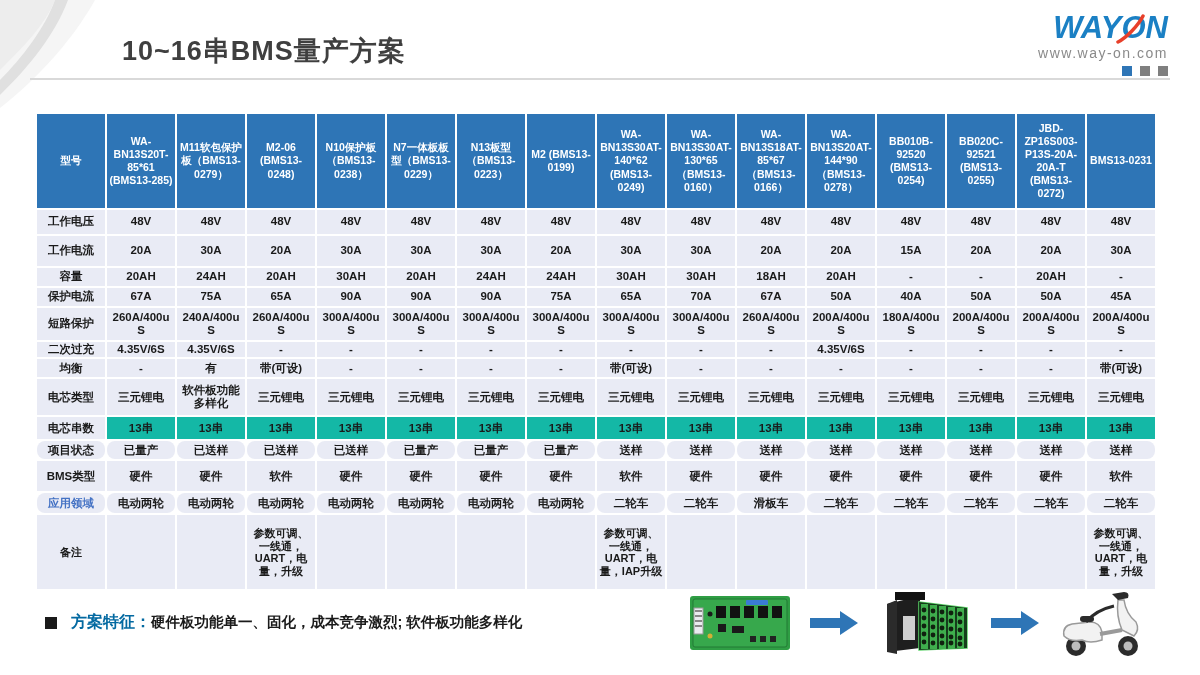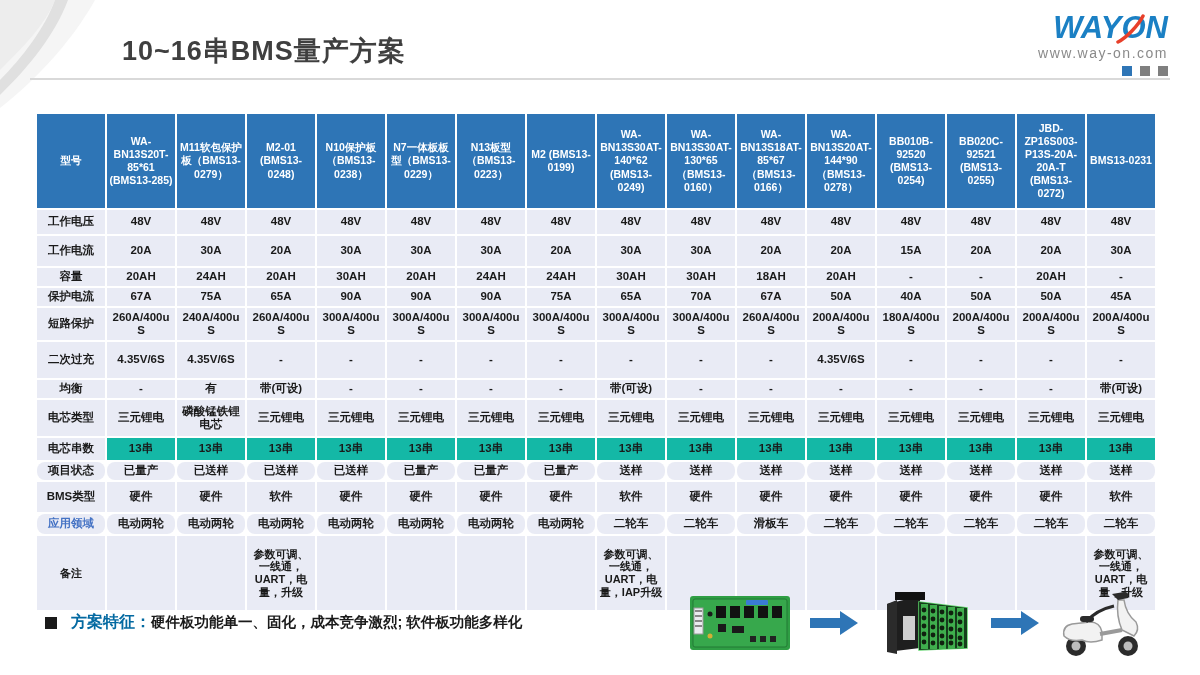--- a/index.html
+++ b/index.html
@@ -31,21 +31,21 @@
   thead th { background:#2e75b6; color:#fff; font-size:10.5px; font-weight:700;
              line-height:1.25; height:94px; }
   tbody th, tbody td { background:#e9ebf5; color:#1a1a1a; font-size:11.5px;
                        font-weight:600; line-height:1.15; }
   tbody th { font-size:11.5px; }
   tbody tr:nth-child(1)  td, tbody tr:nth-child(1)  th { height:24px;text-align:center; }
   tbody tr:nth-child(2)  td, tbody tr:nth-child(2)  th { height:30px; }
   tbody tr:nth-child(3)  td, tbody tr:nth-child(3)  th { height:18px; }
   tbody tr:nth-child(4)  td, tbody tr:nth-child(4)  th { height:18px;margin-top:9px; }
   tbody tr:nth-child(5)  td, tbody tr:nth-child(5)  th { height:32px; }
-  tbody tr:nth-child(6)  td, tbody tr:nth-child(6)  th { height:36px; }
+  tbody tr:nth-child(6)  td, tbody tr:nth-child(6)  th { height:15px; }
   tbody tr:nth-child(7)  td, tbody tr:nth-child(7)  th { height:18px; }
   tbody tr:nth-child(8)  td, tbody tr:nth-child(8)  th { height:36px; }
   tbody tr:nth-child(9)  td                             { height:22px; background:#14b8a6; }
   tbody tr:nth-child(9)  th                             { height:22px; }
   tbody tr:nth-child(10) td, tbody tr:nth-child(10) th { height:18px;border-radius:8px; }
   tbody tr:nth-child(11) td, tbody tr:nth-child(11) th { height:30px;margin-top:6px; }
   tbody tr:nth-child(12) td, tbody tr:nth-child(12) th { height:20px;border-radius:8px; }
   tbody tr:nth-child(13) td, tbody tr:nth-child(13) th { height:74px; font-size:11px; }
   tbody th.blue-label { color:#4472c4; }
 
@@ -103,21 +103,21 @@
           <col>
           <col>
           <col>
           <col>
         </colgroup>
       <thead id="thead">
           <tr>
             <th>型号</th>
             <th>WA-BN13S20T-85*61 (BMS13-285)</th>
             <th>M11软包保护板（BMS13-0279）</th>
-            <th>M2-01 (BMS13-0248)</th>
+            <th>M2-06 (BMS13-0248)</th>
             <th>N10保护板（BMS13-0238）</th>
             <th>N7一体板板型（BMS13-0229）</th>
             <th>N13板型（BMS13-0223）</th>
             <th>M2 (BMS13-0199)</th>
             <th>WA-BN13S30AT-140*62 (BMS13-0249)</th>
             <th>WA-BN13S30AT-130*65 （BMS13-0160）</th>
             <th>WA-BN13S18AT-85*67（BMS13-0166）</th>
             <th>WA-BN13S20AT-144*90（BMS13-0278）</th>
             <th>BB010B-92520 (BMS13-0254)</th>
             <th>BB020C-92521 (BMS13-0255)</th>
@@ -248,21 +248,21 @@
             <td>-</td>
             <td>-</td>
             <td>-</td>
             <td>-</td>
             <td>-</td>
             <td>带(可设)</td>
           </tr>
           <tr>
             <th>电芯类型</th>
             <td>三元锂电</td>
-            <td>磷酸锰铁锂电芯</td>
+            <td>软件板功能多样化</td>
             <td>三元锂电</td>
             <td>三元锂电</td>
             <td>三元锂电</td>
             <td>三元锂电</td>
             <td>三元锂电</td>
             <td>三元锂电</td>
             <td>三元锂电</td>
             <td>三元锂电</td>
             <td>三元锂电</td>
             <td>三元锂电</td>

